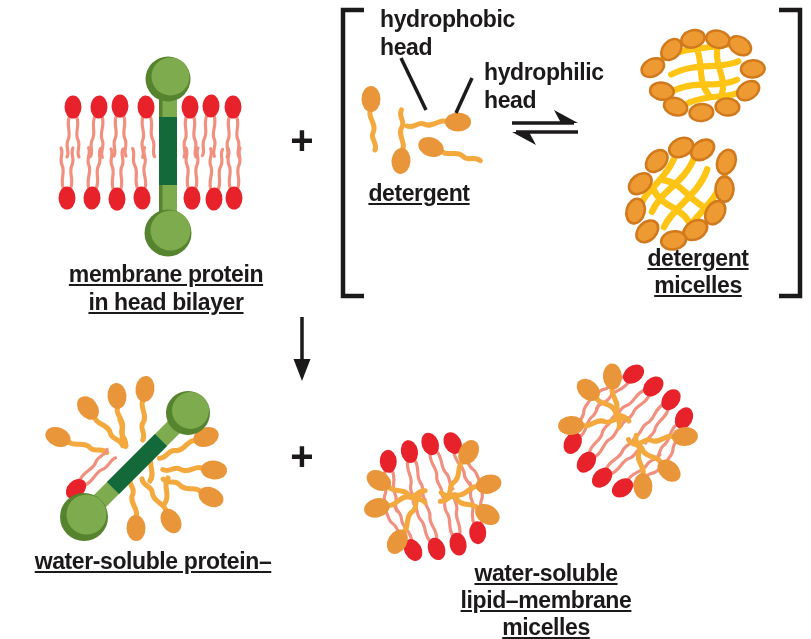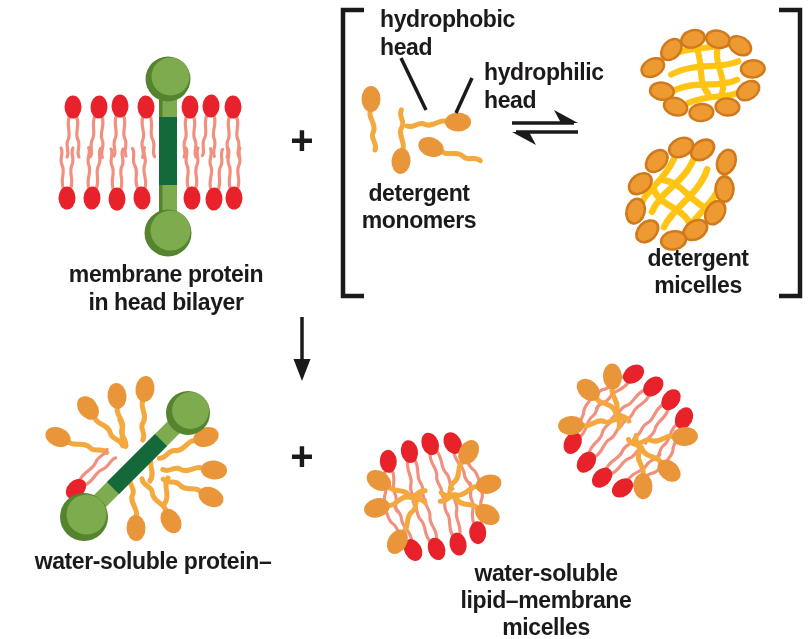--- a/index.html
+++ b/index.html
@@ -1,21 +1,21 @@
 <!DOCTYPE html>
 <html style="--bg: #ffffff; --ink: #1c191a; --red: #e7222b; --pink: #f2907f; --orange: #e9953a; --orangeTail: #f4a93e; --micHead: #ee9a33; --micEdge: #d0791d; --yellow: #ffc414; --green: #7dab4d; --greenDark: #55832e; --greenStripe: #13693a;"><head>
 <meta charset="utf-8">
 <style>
   html,body{margin:0;padding:0;background:#fff;}
   .stage{position:relative;width:811px;height:639px;background:var(--bg,#fff);overflow:hidden;
          font-family:"Liberation Sans",sans-serif;}
   .stage svg{position:absolute;left:0;top:0;}
   .lbl{position:absolute;color:var(--ink,#1c191a);font-weight:700;font-size:23px;
        line-height:27px;letter-spacing:-0.4px;white-space:nowrap;}
-  .lbl.center{text-align:center;}
+  .lbl.center{text-align:center;text-decoration:underline;}
   .plus{position:absolute;width:36px;text-align:center;color:var(--ink,#1c191a);
         font-weight:700;font-size:40px;line-height:44px;}
   
   .head-red{fill:var(--red);}
   .tail-pink{stroke:var(--pink);stroke-width:3.2;fill:none;stroke-linecap:round;}
   .det-head{fill:var(--orange);}
   .det-tail{stroke:var(--orangeTail);stroke-width:5;fill:none;stroke-linecap:round;}
   .mic-head{fill:var(--micHead);stroke:var(--micEdge);stroke-width:2.6;}
   .mic-tail{stroke:var(--yellow);stroke-width:6.5;fill:none;stroke-linecap:round;}
   .grn{fill:var(--green);} .grn-d{fill:var(--greenDark);} .grn-s{fill:var(--greenStripe);}
@@ -169,21 +169,20 @@
   <div>head</div>
 </div>
 
 <div class="lbl" style="left:484px;top:58px;line-height:28px">
   <div>hydrophilic</div>
   <div>head</div>
 </div>
 
 <div class="lbl center" style="left:338px;top:180px;width:162px">
   <div>detergent</div>
-  <div>monomers</div>
 </div>
 
 <div class="lbl center" style="left:610px;top:245px;width:176px">
   <div>detergent</div>
   <div>micelles</div>
 </div>
 
 <div class="lbl center" style="left:36px;top:260px;width:260px;line-height:28px">
   <div>membrane protein</div>
   <div>in head bilayer</div>

